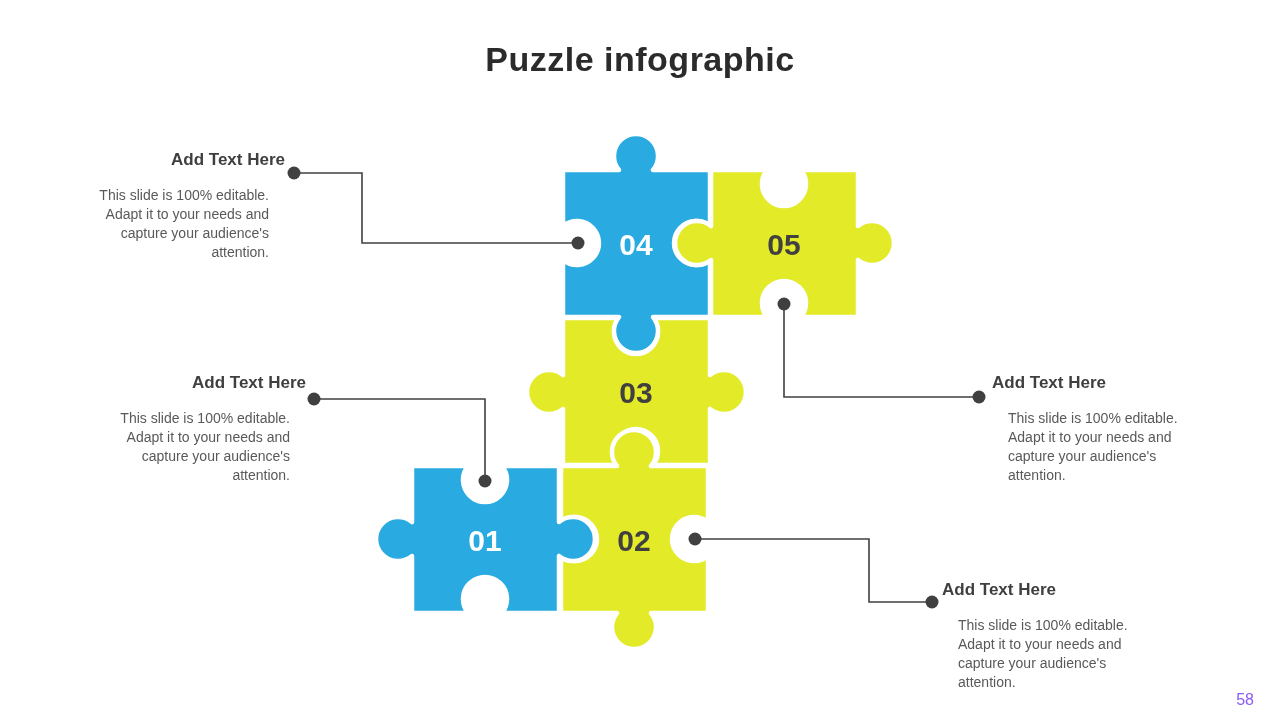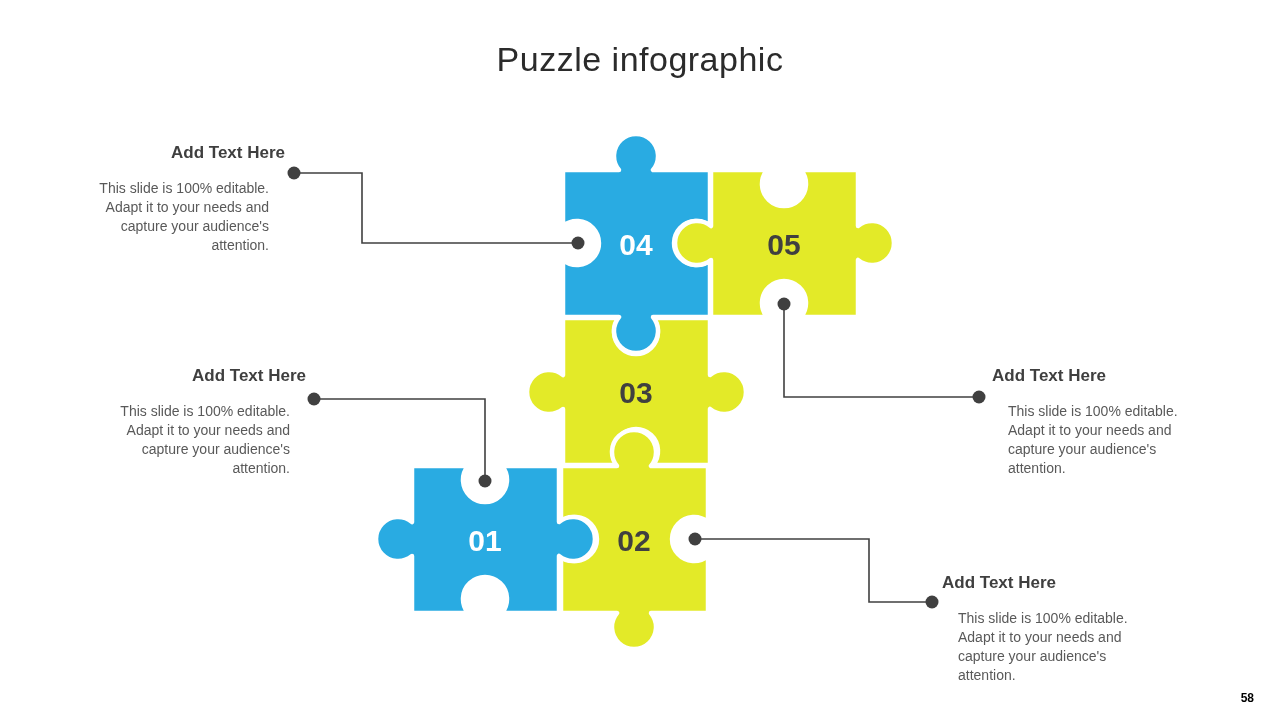--- a/index.html
+++ b/index.html
@@ -5,41 +5,41 @@
   html,body{margin:0;padding:0;}
   body{
     width:1280px;height:720px;position:relative;overflow:hidden;
     background:#ffffff;
     font-family:"Liberation Sans", sans-serif;
   }
   .stage{position:absolute;inset:0;}
   .title{
     position:absolute;top:40px;left:0;width:1280px;
     text-align:center;
-    font-size:34px;font-weight:400;letter-spacing:.5px;
+    font-size:34px;font-weight:700;letter-spacing:.5px;
     color:#2b2b2b;
   }
   svg.puzzle-layer{position:absolute;left:0;top:0;}
   .piece-num{
     font-family:"Liberation Sans", sans-serif;
     font-size:30px;font-weight:bold;
   }
   .tb{position:absolute;width:232px;}
   .tb .tb-head{
     font-size:17px;font-weight:bold;color:#3f3f3f;
-    margin:3px 0 5px 0;line-height:20px;
+    margin:10px 0 5px 0;line-height:20px;
   }
   .tb .tb-body{
     font-size:14px;color:#595959;line-height:19px;margin:16px;
   }
   .tb.align-right{text-align:right;}
   .tb.align-left{text-align:left;}
   .page-num{
     position:absolute;right:26px;top:691px;
-    font-size:12px;color:#000000;font-weight:bold;
+    font-size:16px;color:#8b5cf6;
   }
 </style>
 </head>
 <body>
 
 <div class="stage">
 
   <div class="title">Puzzle infographic</div>
 
   <svg class="puzzle-layer" width="1280" height="720" viewBox="0 0 1280 720">

